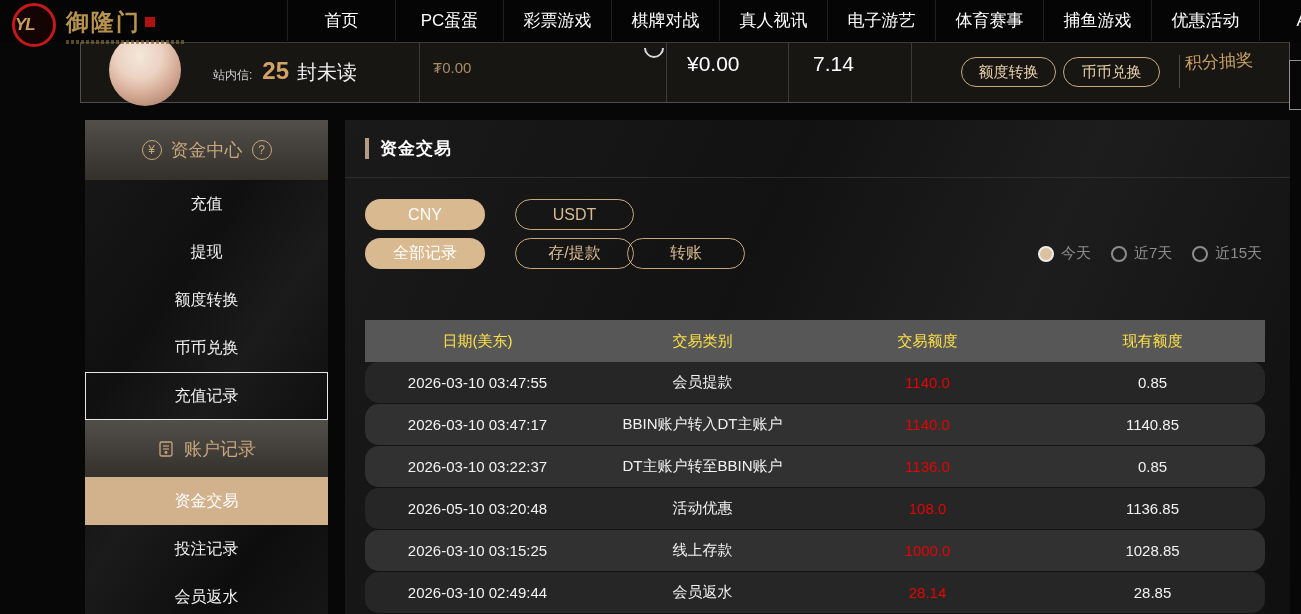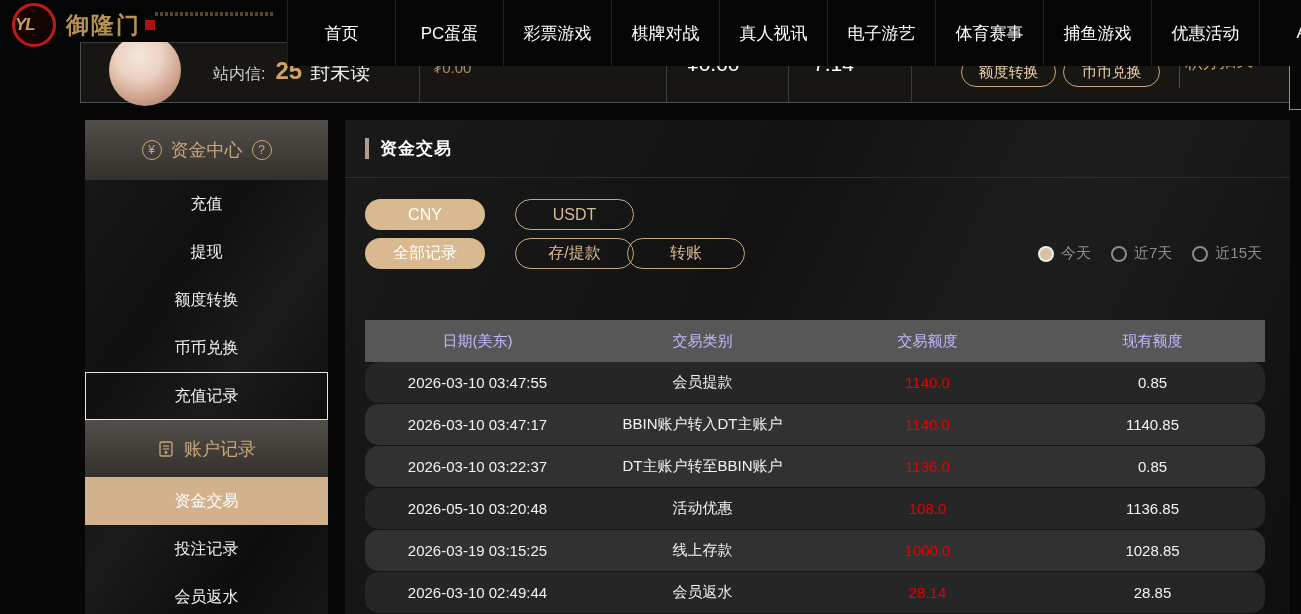--- a/index.html
+++ b/index.html
@@ -12,36 +12,36 @@
   }
   
   .topbar{position:absolute;left:0;top:0;width:1301px;height:42px;background:#050505;z-index:6;}
   .logo{position:absolute;left:12px;top:3px;display:flex;align-items:center;gap:10px;z-index:8;}
   .logo-circle{
     width:44px;height:44px;border-radius:50%;
     border:3px solid #c31919;background:#140404;box-sizing:border-box;
     display:flex;align-items:center;
   }
   .logo-mono{color:#c9a05e;font-weight:bold;font-style:italic;font-size:17px;letter-spacing:-1px;}
-  .logo-textwrap{display:flex;flex-direction:row;}
+  .logo-textwrap{display:flex;flex-direction:column;}
   .logo-name-row{display:flex;align-items:center;gap:4px;}
   .logo-name{color:#b8924f;font-size:23px;font-weight:bold;letter-spacing:2px;}
   .logo-seal{width:10px;height:10px;background:#b01212;}
   .logo-tagline{margin-top:2px;width:118px;height:4px;
     background:repeating-linear-gradient(90deg,#7a6535 0 3px,transparent 3px 5px);opacity:.7;}
-  .menu{position:absolute;left:287px;top:0;width:1014px;height:66px;display:flex;overflow:hidden;background:#050505;z-index:7;}
+  .menu{position:absolute;left:287px;top:0;width:1014px;height:41px;display:flex;overflow:hidden;background:#050505;z-index:7;}
   .menu-item{flex:0 0 107px;border-left:1px solid #202020;display:flex;align-items:center;justify-content:center;
     color:#ffffff;font-size:17px;cursor:pointer;}
   
   .userbar{position:absolute;left:80px;top:42px;width:1210px;height:61px;background:#181613;
     border:1px solid #4f4f4f;border-top-color:#3a3a3a;box-sizing:border-box;z-index:3;}
   .avatar{position:absolute;left:28px;top:-9px;width:72px;height:72px;border-radius:50%;
     background:radial-gradient(circle at 42% 30%,#f4e7dc 0%,#ecd2c2 35%,#d3a892 62%,#9a6d5a 100%);}
   .inbox{position:absolute;left:132px;top:14px;display:flex;align-items:baseline;cursor:pointer;}
-  .inbox-label{color:#cfcfcf;font-size:16px;}
+  .inbox-label{color:#cfcfcf;font-size:12px;}
   .inbox-count{color:#d2a365;font-size:24px;font-weight:bold;margin:0 8px 0 10px;}
   .inbox-suffix{color:#f0f0f0;font-size:20px;}
   .vdiv{position:absolute;top:0;bottom:0;width:1px;background:#3c3c3c;}
   .vdiv-short{position:absolute;top:12px;bottom:14px;width:1px;background:#4a4a4a;}
   .usdt-balance{position:absolute;left:352px;top:16px;color:#a88c64;font-size:15px;}
   .refresh{position:absolute;left:563px;top:-5px;width:16px;height:16px;border-radius:50%;
     border:2px solid #d8d8d8;border-top-color:transparent;border-left-color:transparent;
     transform:rotate(45deg);cursor:pointer;}
   .cny-balance{position:absolute;left:606px;top:9px;color:#ffffff;font-size:21px;}
   .points-balance{position:absolute;left:732px;top:9px;color:#ffffff;font-size:21px;}
@@ -78,21 +78,21 @@
   .row1{top:79px;} .row2{top:118px;}
   .c1{left:20px;width:120px;} .c2{left:170px;width:119px;} .c3{left:282px;width:118px;}
   .radios{position:absolute;right:28px;top:124px;display:flex;align-items:center;gap:20px;}
   .radio-opt{display:flex;align-items:center;cursor:pointer;}
   .radio{width:16px;height:16px;border-radius:50%;border:2px solid #8d8d8d;box-sizing:border-box;margin-right:7px;}
   .radio.sel{border-color:#ededed;background:#dcc19e;}
   .radio-label{color:#8d8d8d;font-size:15px;}
   .table{position:absolute;left:20px;top:200px;width:900px;}
   .t-head{display:flex;height:42px;background:#575757;align-items:center;}
   .t-col{width:25%;text-align:center;}
-  .t-head .t-col{color:#c4b5fd;font-size:15px;}
+  .t-head .t-col{color:#fde047;font-size:15px;}
   .t-row{display:flex;height:41px;align-items:center;border-bottom:1px solid #141414;border-radius:14px;}
   .t-row.odd{background:#262626;}
   .t-row.even{background:#313131;}
   .t-row .t-col{color:#f2f2f2;font-size:15px;}
   .t-col.amount{color:#e60000;}
 </style>
 </head>
 <body>
 
 <div class="topbar"></div>
@@ -228,21 +228,21 @@
       <div class="t-col amount">1136.0</div>
       <div class="t-col">0.85</div>
     </div>
     <div class="t-row odd">
       <div class="t-col">2026-05-10 03:20:48</div>
       <div class="t-col">活动优惠</div>
       <div class="t-col amount">108.0</div>
       <div class="t-col">1136.85</div>
     </div>
     <div class="t-row even">
-      <div class="t-col">2026-03-19 03:15:25</div>
+      <div class="t-col">2026-03-10 03:15:25</div>
       <div class="t-col">线上存款</div>
       <div class="t-col amount">1000.0</div>
       <div class="t-col">1028.85</div>
     </div>
     <div class="t-row odd">
       <div class="t-col">2026-03-10 02:49:44</div>
       <div class="t-col">会员返水</div>
       <div class="t-col amount">28.14</div>
       <div class="t-col">28.85</div>
     </div>

